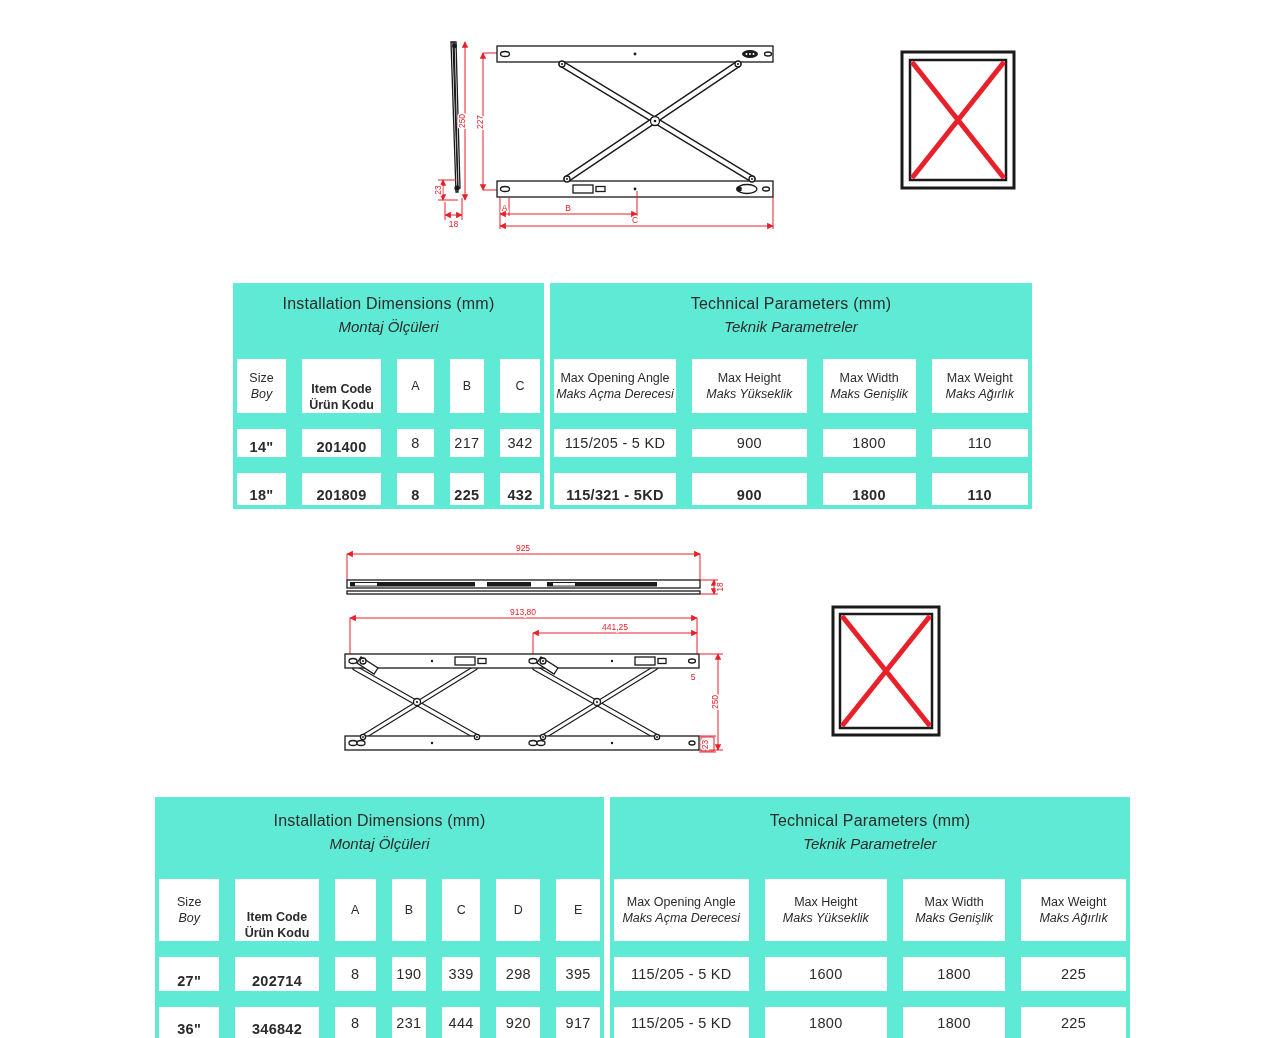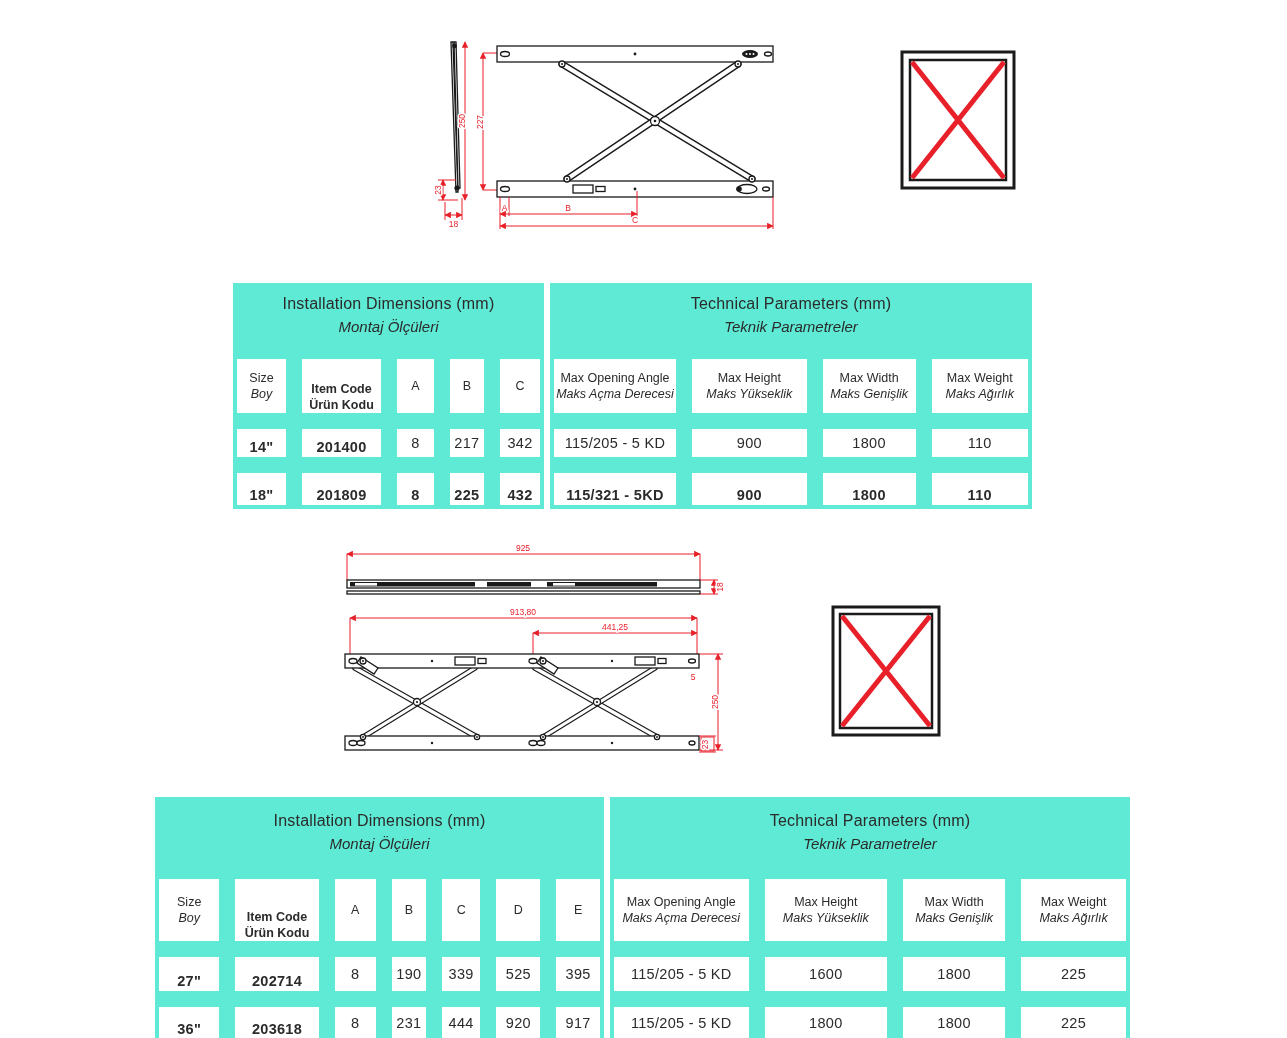--- a/index.html
+++ b/index.html
@@ -332,25 +332,25 @@
     <div class="cell ch">B</div>
     <div class="cell ch">C</div>
     <div class="cell ch">D</div>
     <div class="cell ch">E</div>
 
     <div class="cell data b">27"</div>
     <div class="cell data b">202714</div>
     <div class="cell data">8</div>
     <div class="cell data">190</div>
     <div class="cell data">339</div>
-    <div class="cell data">525</div>
+    <div class="cell data">298</div>
     <div class="cell data">395</div>
 
     <div class="cell data b">36"</div>
-    <div class="cell data b">203618</div>
+    <div class="cell data b">346842</div>
     <div class="cell data">8</div>
     <div class="cell data">231</div>
     <div class="cell data">444</div>
     <div class="cell data">920</div>
     <div class="cell data">917</div>
   </div>
 
   <div class="sec" style="width:520px; grid-template-columns:145fr 132fr 110fr 113fr; grid-template-rows:62px 62px 34px 32px;">
     <div class="hdr">
       <div class="t">Technical Parameters (mm)</div>

